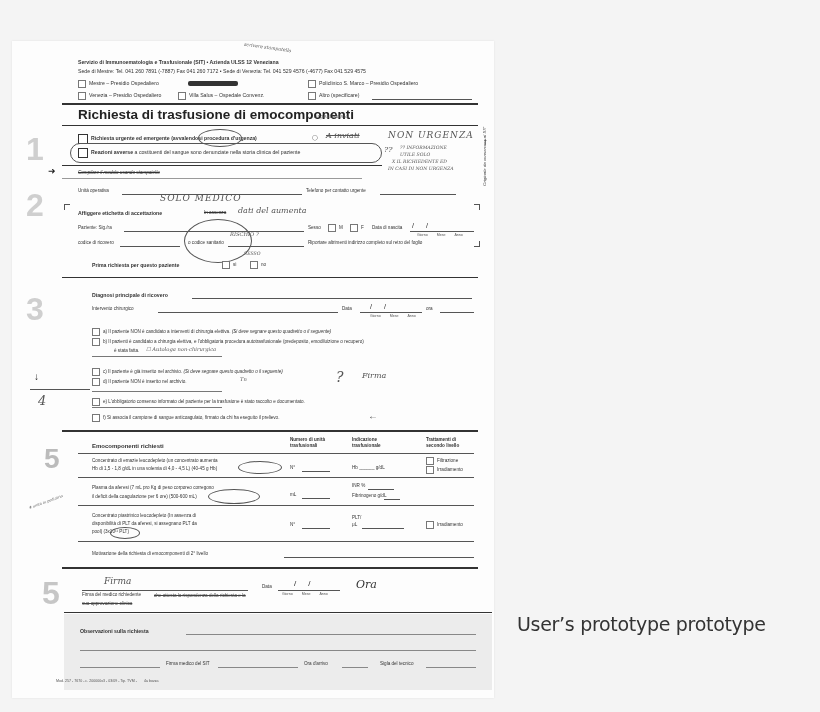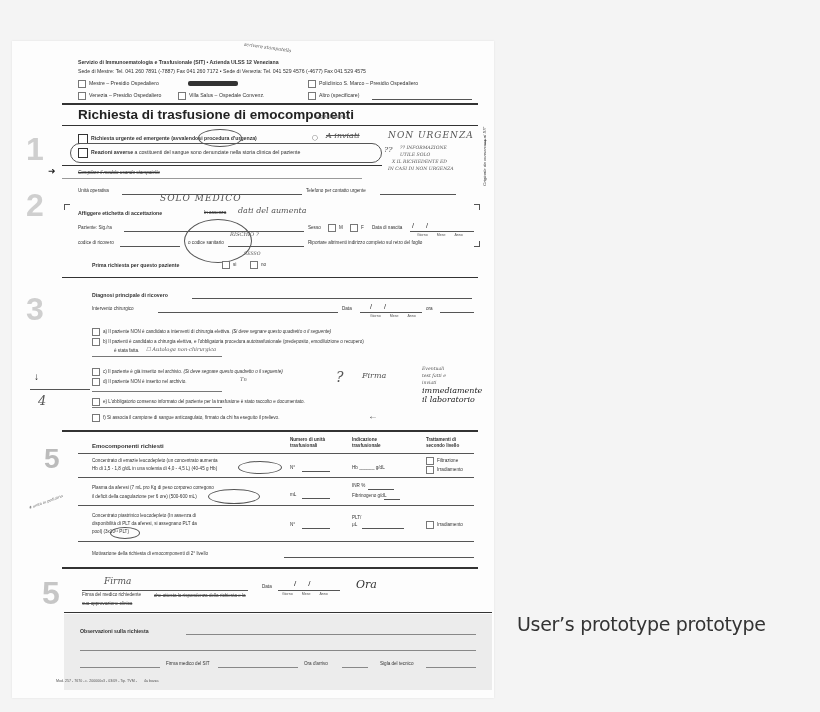--- a/index.html
+++ b/index.html
@@ -124,27 +124,20 @@
   <div class="abs t5" style="left:80px;top:297px;"><span class="chk"></span><span>b)  Il pazienti è candidato a chirurgia elettiva, e l'obbligatoria procedura autotrasfusionale (predeposito, emodiluizione o recupero)</span></div>
   <div class="abs t5" style="left:102px;top:307px;">è stata fatta.</div>
   <div class="abs hand t6" style="left:134px;top:305px;">☐ <span>Autologa non-chirurgica</span></div>
   <div class="rule" style="left:80px;top:315px;width:130px;border-color:#777;"></div>
 
   <div class="abs t5" style="left:80px;top:327px;"><span class="chk"></span><span>c)  Il paziente è già inserito nel archivio.</span> <i>(Si deve segnare questo quadretto o il seguente)</i></div>
   <div class="abs t5" style="left:80px;top:337px;"><span class="chk"></span><span>d)  Il paziente NON è inserito nel archivio.</span></div>
   <div class="abs hand t6" style="left:228px;top:335px;">Tn</div>
   <div class="abs hand" style="left:324px;top:328px;font-size:14px;">?</div>
   <div class="abs hand" style="left:350px;top:330px;font-size:8px;">Firma</div>
-  <div class="abs hand t5" style="left:410px;top:324px;line-height:7px;">
-    <div>Eventuali</div>
-    <div>test fatti e</div>
-    <div>inviati</div>
-    <div style="font-size:8px;line-height:9px;color:#222;">immediamente</div>
-    <div style="font-size:8px;line-height:9px;color:#222;">il laboratorio</div>
-  </div>
 
   <div class="abs" style="left:22px;top:330px;font-size:10px;">↓</div>
   <div class="rule" style="left:18px;top:348px;width:60px;border-color:#555;"></div>
   <div class="abs hand" style="left:26px;top:352px;font-size:13px;">4</div>
 
   <div class="rule" style="left:80px;top:350px;width:130px;border-color:#777;"></div>
   <div class="abs t5" style="left:80px;top:357px;"><span class="chk"></span><span>e)  L'obbligatorio consenso informato del paziente per la trasfusione è stato raccolto e documentato.</span></div>
   <div class="rule" style="left:80px;top:366px;width:130px;border-color:#777;"></div>
   <div class="abs t5" style="left:80px;top:373px;"><span class="chk"></span><span>f)  Si associa il campione di sangue anticoagulato, firmato da chi ha eseguito il prelievo.</span></div>
   <div class="abs" style="left:356px;top:369px;font-size:10px;color:#555;">←</div>

